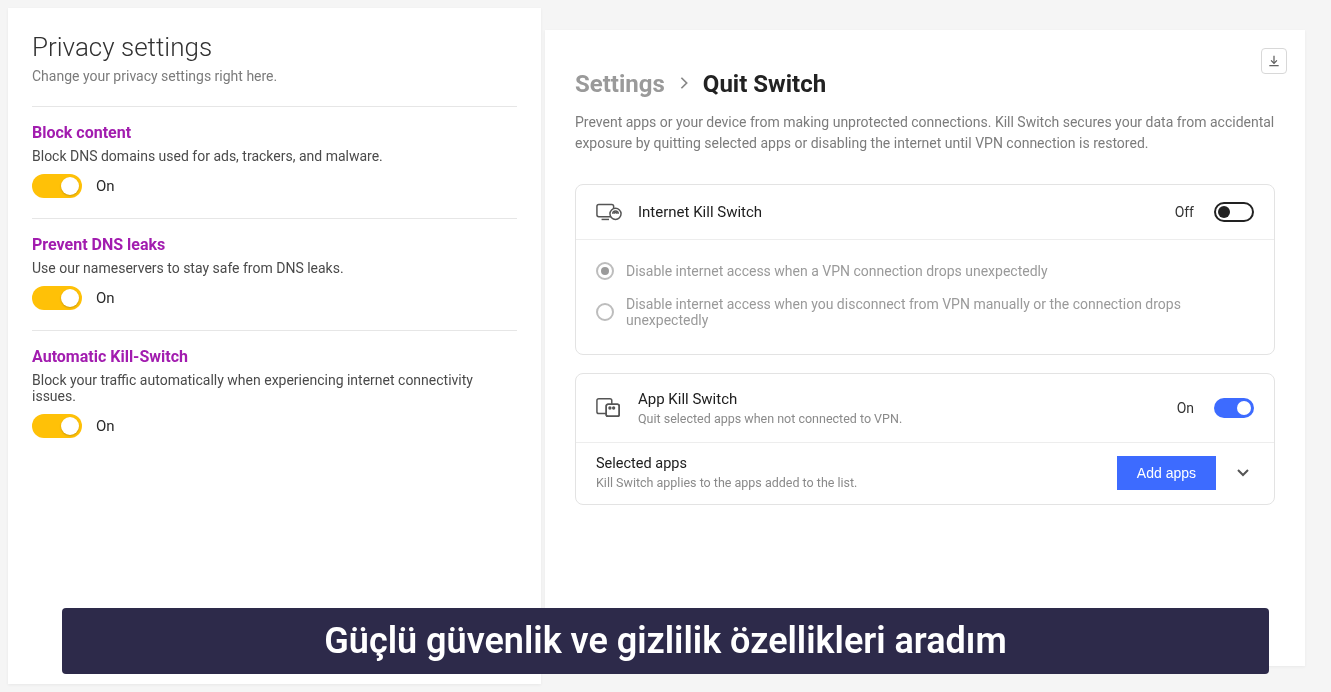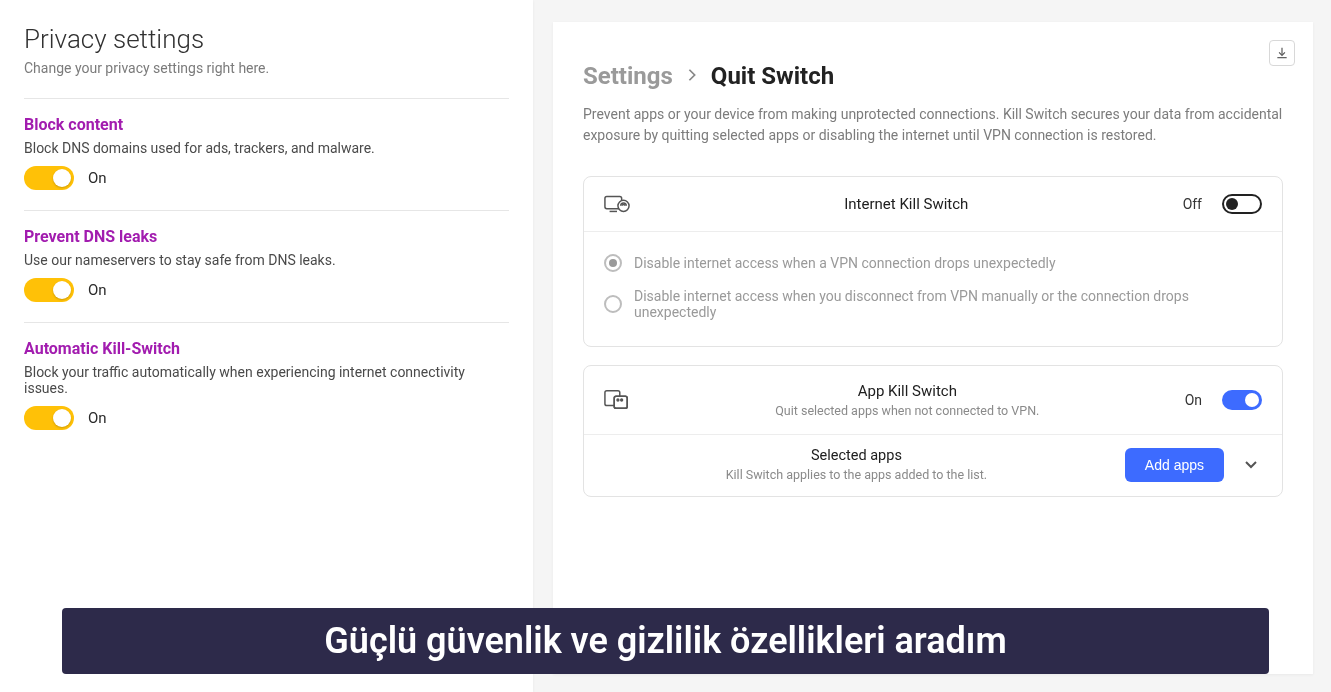--- a/index.html
+++ b/index.html
@@ -6,22 +6,22 @@
     body {
       font-family: -apple-system, BlinkMacSystemFont, "Segoe UI", Roboto, Helvetica, Arial, sans-serif;
       background: #f5f5f5;
       width: 1331px;
       height: 692px;
       position: relative;
       overflow: hidden;
     }
     .container {
       display: flex;
-      gap: 20px;
-      padding: 0;
+      gap: 4px;
+      padding: 8px;
       width: 100%;
       height: 100%;
     }
     
     .left-panel {
       background: #fff;
       width: 533px;
       padding: 24px 24px 0 24px;
       box-shadow: 0 1px 3px rgba(0,0,0,.06);
     }
@@ -162,21 +162,20 @@
       font-size: 15px;
       color: #202020;
     }
     .card-subtext {
       font-size: 12.5px;
       color: #8a8a8a;
       margin-top: 3px;
     }
     .card-text-col {
       flex: 1;
-      text-align: center;
     }
     .state-label {
       font-size: 14px;
       color: #333;
       margin-right: 4px;
     }
     .toggle-off {
       width: 40px;
       height: 20px;
       border: 2px solid #222;
@@ -246,21 +245,21 @@
     .selected-apps-row {
       display: flex;
       align-items: center;
       padding: 12px 20px 14px 20px;
       gap: 16px;
     }
     .add-apps-btn {
       background: #3d6bff;
       color: #fff;
       border: none;
-      border-radius: 6px;
+      border-radius: 0;
       font-size: 14px;
       padding: 9px 20px;
       cursor: pointer;
     }
     .expand-chev {
       color: #555;
       padding: 0 4px;
     }
     
     .caption {

